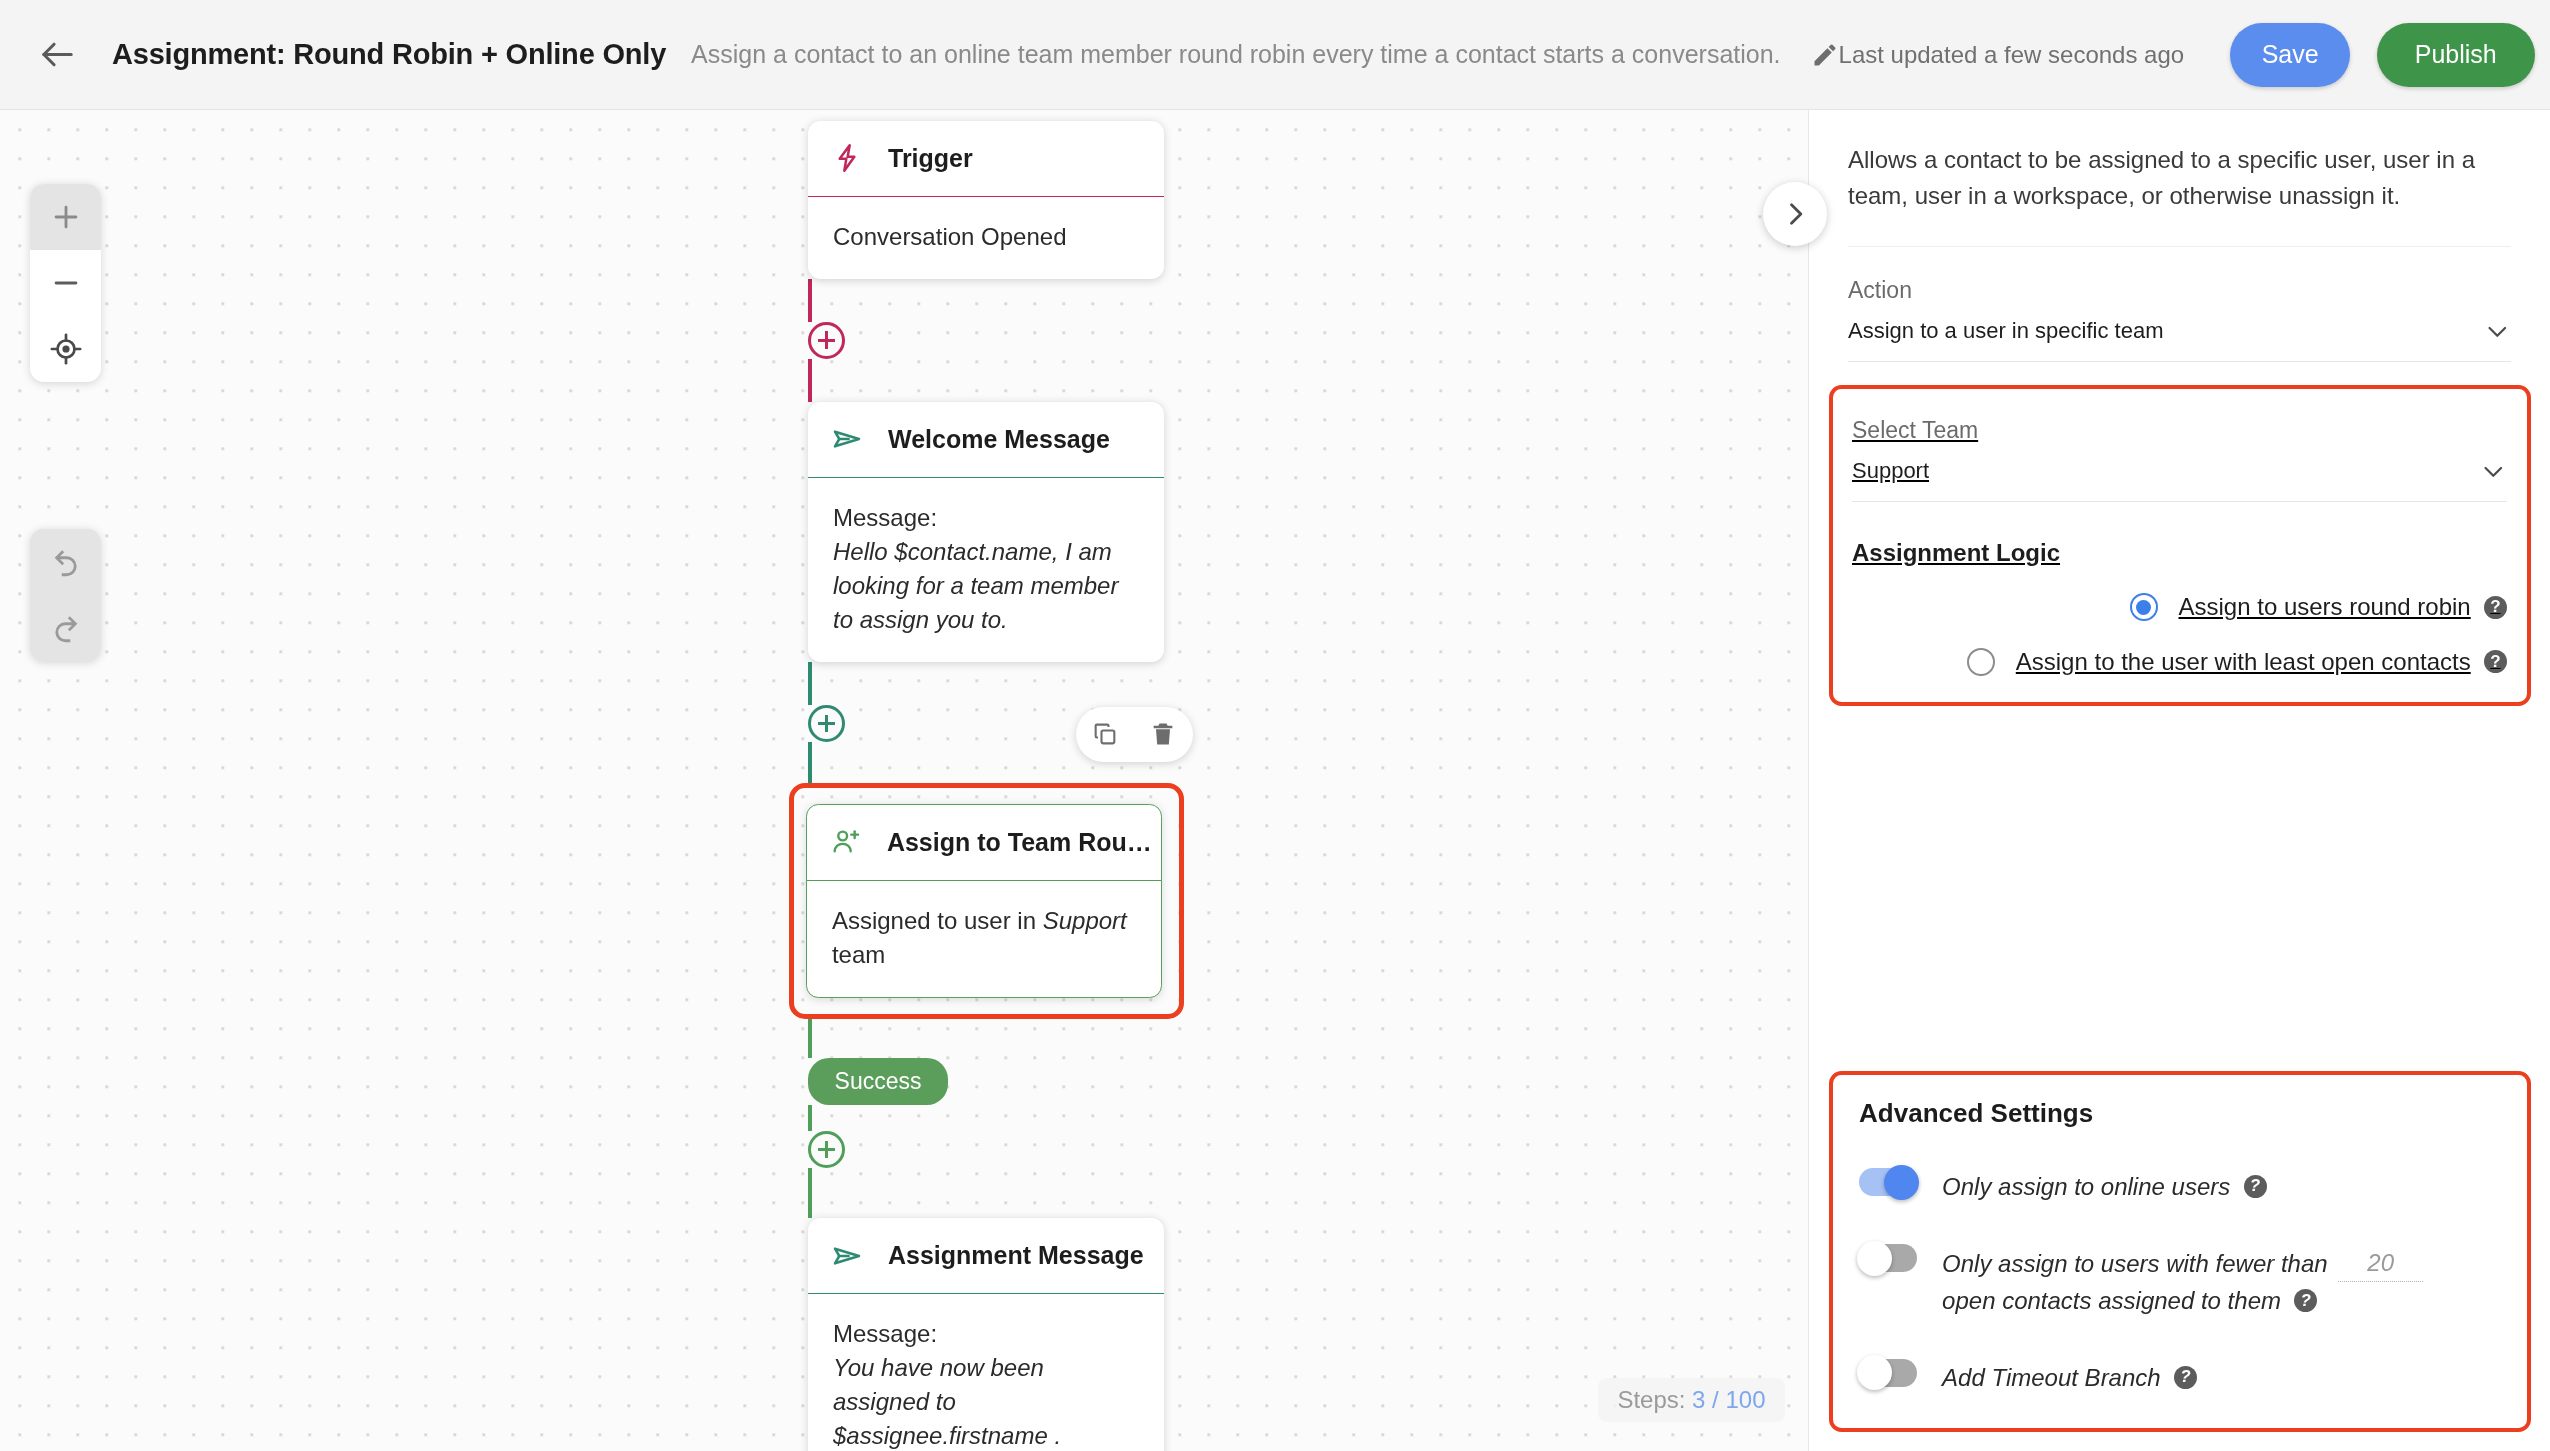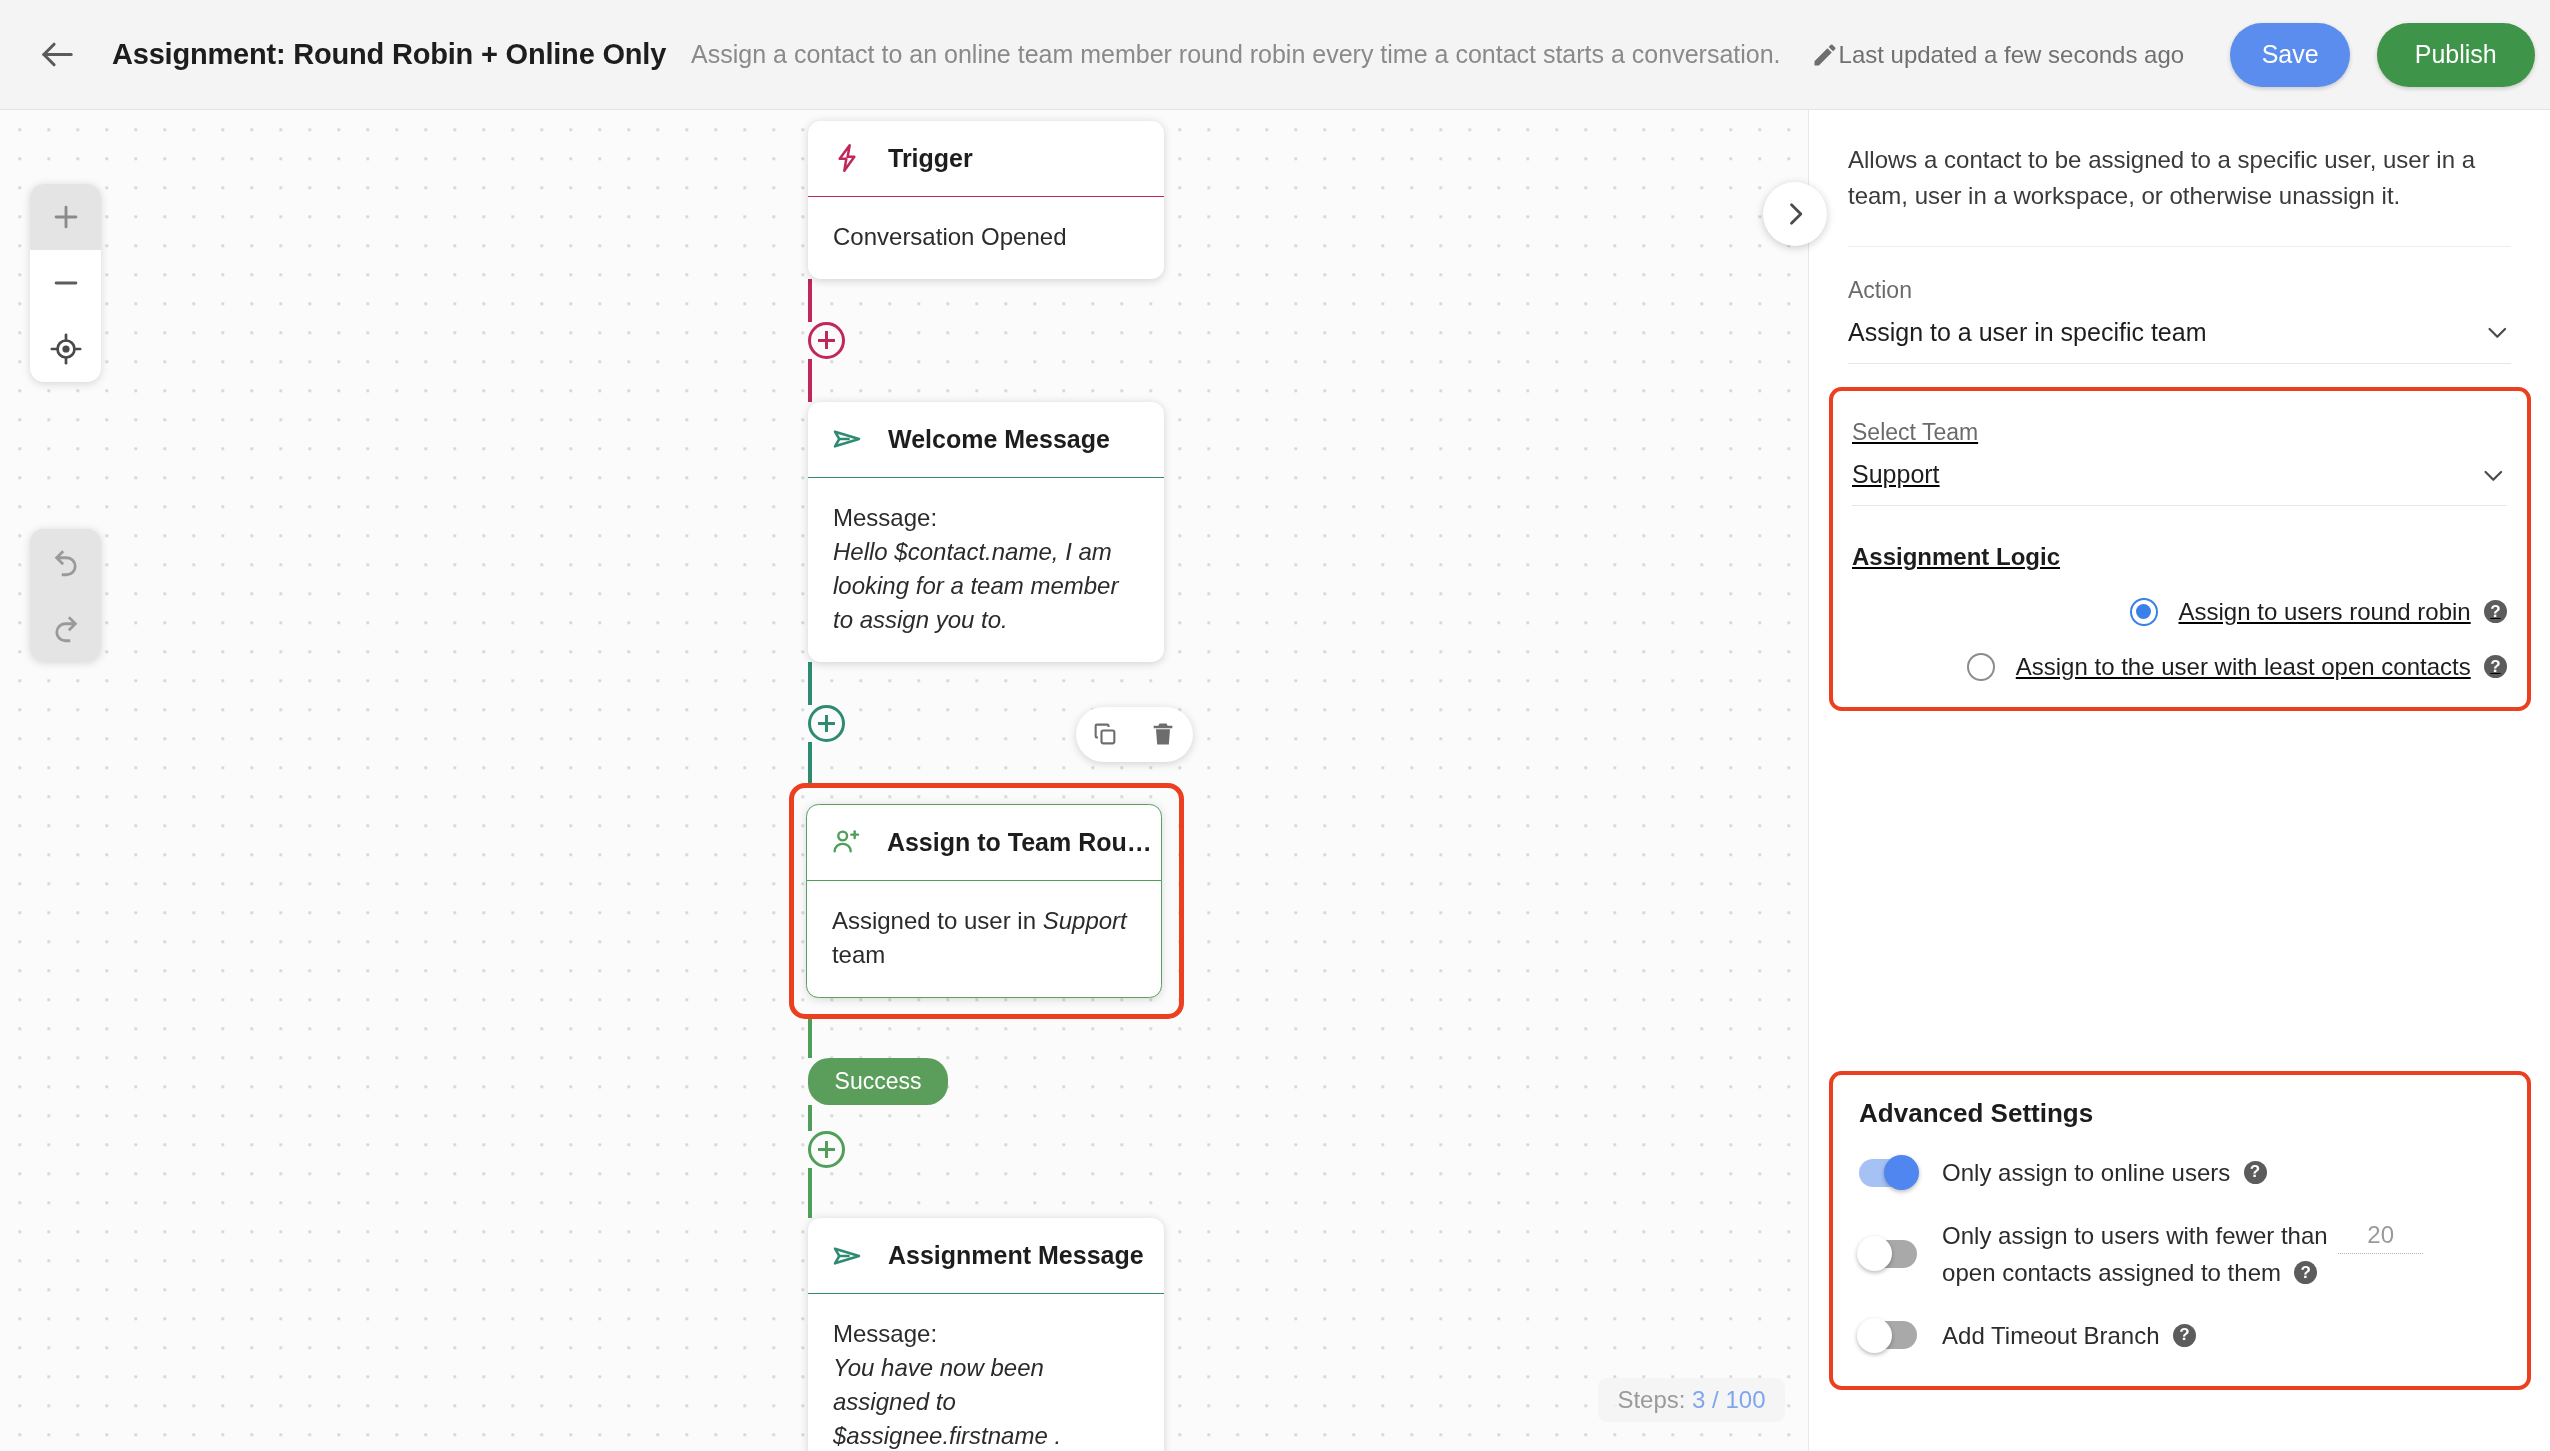--- a/index.html
+++ b/index.html
@@ -172,21 +172,21 @@
   }
   .panel-desc {
     font-size: 24px; color: #3a3a3a; line-height: 1.5; margin-top: 32px;
     padding-bottom: 32px; border-bottom: 0.9px solid #eee;
   }
   .field-label { font-size: 23px; color: #6b6b6b; margin-top: 30px; }
   .field-select {
     display: flex; align-items: center; justify-content: space-between;
     border-bottom: 0.9px solid #e6e6e6; padding: 14px 0 16px 0; cursor: pointer;
   }
-  .field-value { font-size: 25px; color: #1d1d1d; }
+  .field-value { font-size: 22px; color: #1d1d1d; }
   .chev { width: 26.6px; height: 26.6px; }
 
   .hl-box {
     border: 4.4px solid #ec3f20; border-radius: 12.4px;
     margin: 23px -19.5px 0 -19.5px; padding: 12.4px 19.5px 26.6px 19.5px; text-decoration: underline;
   }
   .hl-box .field-label:first-child { margin-top: 16px; }
 
   .sect-title { font-size: 24px; font-weight: bold; color: #1d1d1d; margin-top: 37px; }
 
@@ -205,21 +205,21 @@
     display: inline-flex; align-items: center; justify-content: center;
     flex: 0 0 23px; cursor: pointer;
   }
 
   .adv-box {
     border: 4.4px solid #ec3f20; border-radius: 12.4px;
     position: absolute; left: 19.5px; right: 19.5px; top: 961px;
     padding: 23px 26.6px 32px 26.6px;
   }
   .adv-title { font-size: 26px; font-weight: bold; color: #1c1c1c; }
-  .toggle-row { display: flex; align-items: center; margin-top: 25px; }
+  .toggle-row { display: flex; margin-top: 39px; font-style: italic; }
   .toggle {
     width: 58px; height: 28px; border-radius: 16px; flex: 0 0 58px;
     position: relative; cursor: pointer; background: #a9a9a9;
   }
   .toggle.on { background: #a6c2f5; }
   .toggle .knob {
     position: absolute; top: -3.5px; left: -1.8px;
     width: 35px; height: 35px; border-radius: 50%;
     background: #fff; box-shadow: 0 1.8px 4.4px rgba(0,0,0,.28);
   }

